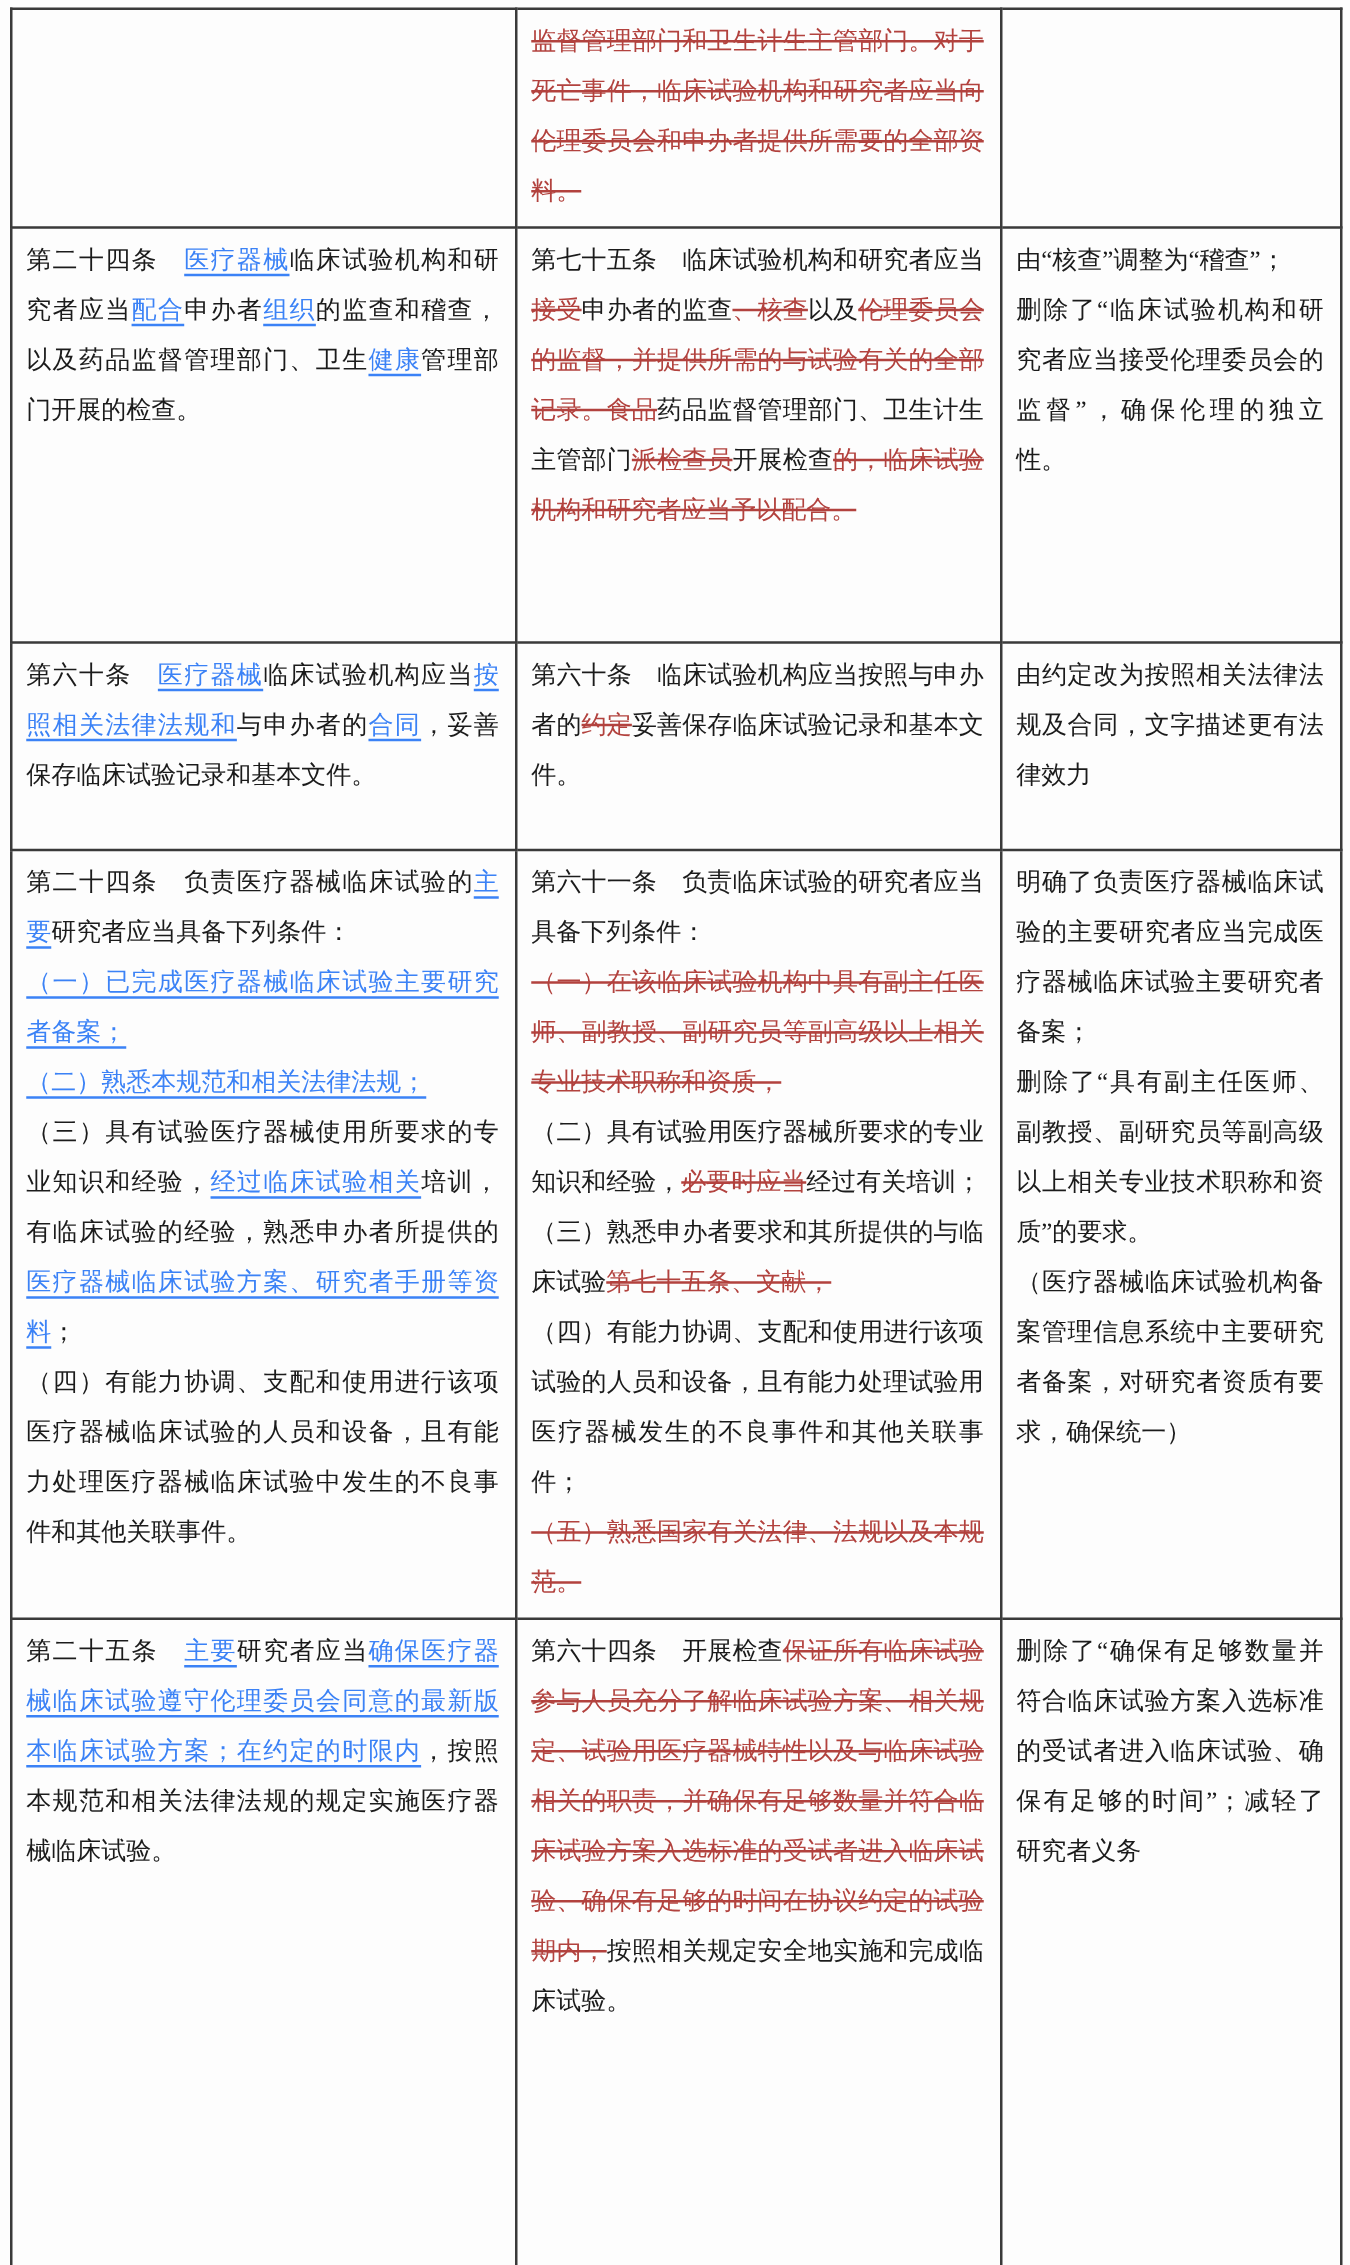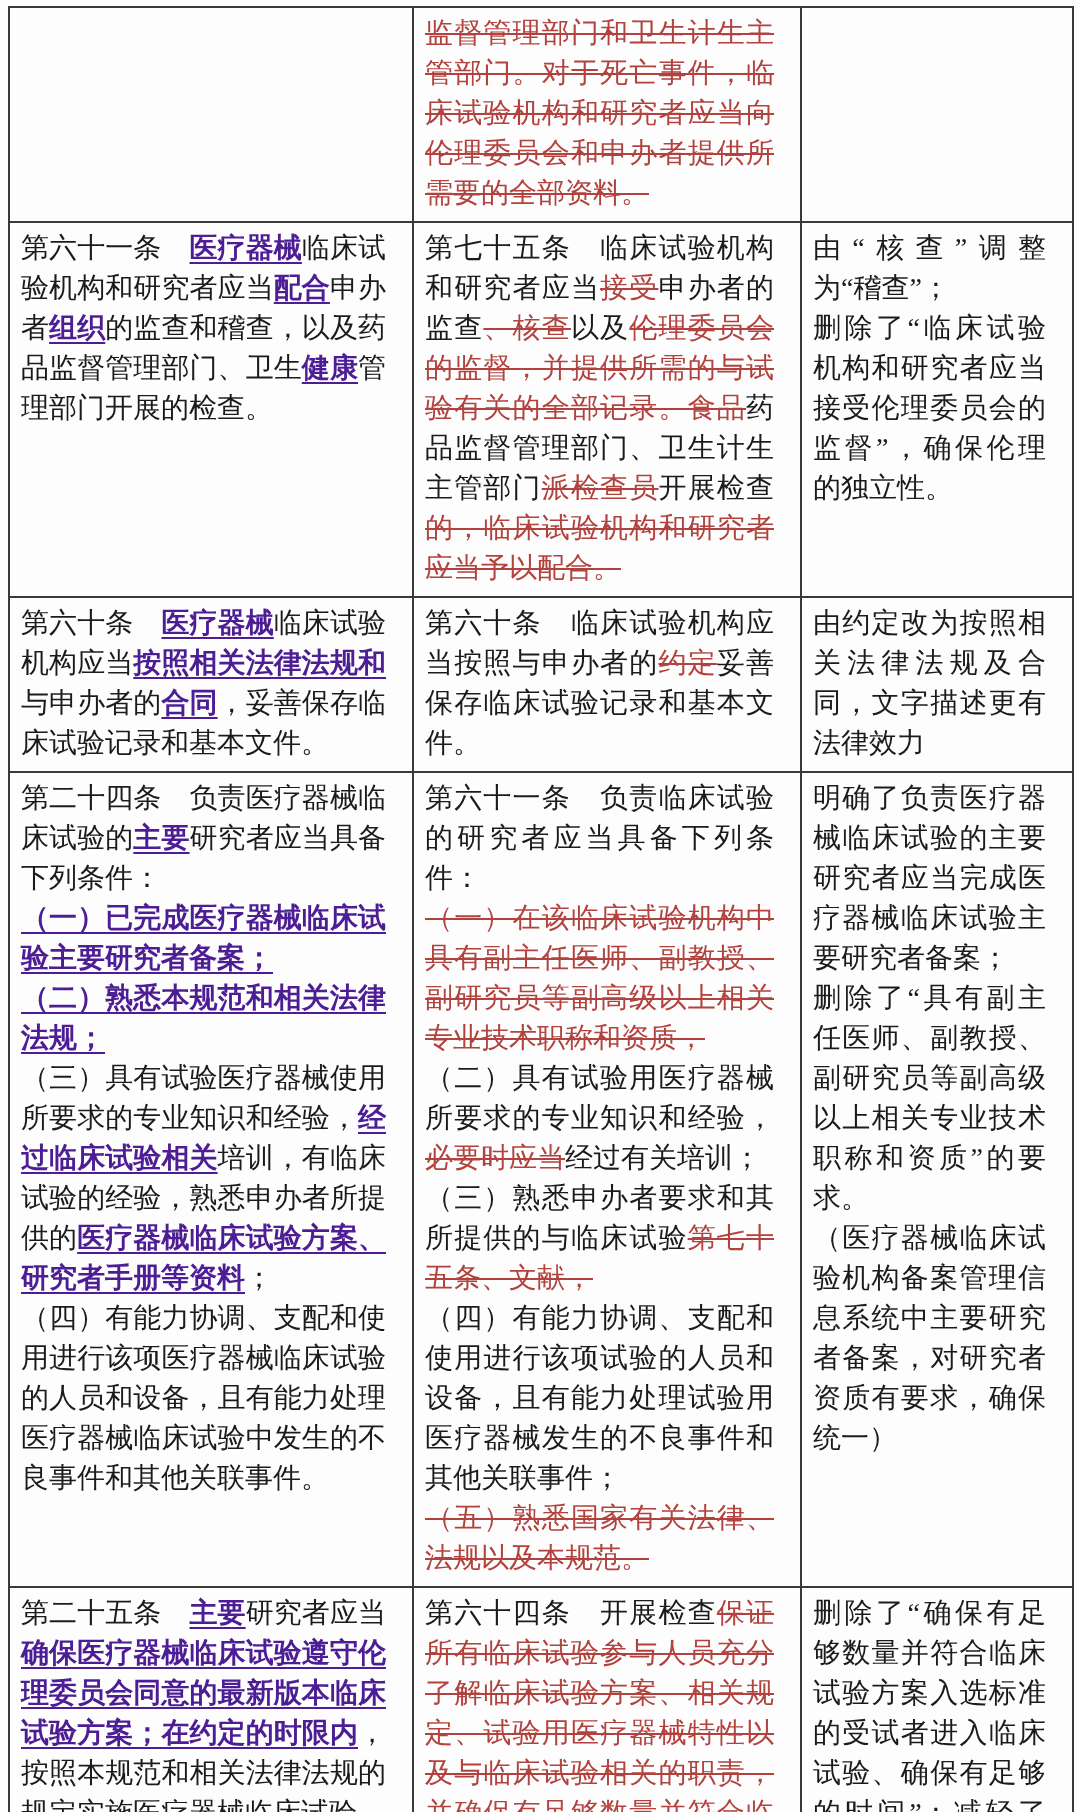--- a/index.html
+++ b/index.html
@@ -17,22 +17,22 @@
   table.cmp {
     border-collapse: collapse;
     table-layout: fixed;
     width: 1064px;
     margin: 6px 0 0 8px;
   }
 
   table.cmp td {
     border: 2px solid #3a3a3a;
     vertical-align: top;
-    padding: 5px 26px 8px 11px;
-    font-size: 28px;
+    padding: 5px 13px 8px 11px;
+    font-size: 20px;
     line-height: 40px;
     color: #1b1b1b;
     text-align: justify;
     white-space: pre-wrap;
     word-break: break-all;
   }
 
   
   col.c-new { width: 404px; }
   col.c-old { width: 388px; }
@@ -49,25 +49,24 @@
 
   tr.chapter-row td {
     background: #b9cde5;
     vertical-align: middle;
     padding-top: 4px;
     padding-bottom: 6px;
   }
 
   .seg-normal { color: #1b1b1b; }
   .seg-ins {
-    color: #4c1d95;
+    color: #3b82f6;
     text-decoration: underline;
     text-decoration-thickness: 2px;
     text-underline-offset: 5px;
-    font-weight: bold;
   }
   .seg-del {
     color: #b2423e;
     text-decoration: line-through;
     text-decoration-thickness: 2px;
   }
 </style>
 </head>
 <body>
 
@@ -78,21 +77,21 @@
       <col class="c-old">
       <col class="c-note">
     </colgroup>
     <tbody id="table-body">
         <tr>
           <td></td>
           <td><span class="seg-del">监督管理部门和卫生计生主管部门。对于死亡事件，临床试验机构和研究者应当向伦理委员会和申办者提供所需要的全部资料。</span></td>
           <td></td>
         </tr>
         <tr>
-          <td><span class="seg-normal">第六十一条　</span><span class="seg-ins">医疗器械</span><span class="seg-normal">临床试验机构和研究者应当</span><span class="seg-ins">配合</span><span class="seg-normal">申办者</span><span class="seg-ins">组织</span><span class="seg-normal">的监查和稽查，以及药品监督管理部门、卫生</span><span class="seg-ins">健康</span><span class="seg-normal">管理部门开展的检查。</span></td>
+          <td><span class="seg-normal">第二十四条　</span><span class="seg-ins">医疗器械</span><span class="seg-normal">临床试验机构和研究者应当</span><span class="seg-ins">配合</span><span class="seg-normal">申办者</span><span class="seg-ins">组织</span><span class="seg-normal">的监查和稽查，以及药品监督管理部门、卫生</span><span class="seg-ins">健康</span><span class="seg-normal">管理部门开展的检查。</span></td>
           <td><span class="seg-normal">第七十五条　临床试验机构和研究者应当</span><span class="seg-del">接受</span><span class="seg-normal">申办者的监查</span><span class="seg-del">、核查</span><span class="seg-normal">以及</span><span class="seg-del">伦理委员会的监督，并提供所需的与试验有关的全部记录。食品</span><span class="seg-normal">药品监督管理部门、卫生计生主管部门</span><span class="seg-del">派检查员</span><span class="seg-normal">开展检查</span><span class="seg-del">的，临床试验机构和研究者应当予以配合。</span></td>
           <td><span class="seg-normal">由“核查”调整为“稽查”；
 删除了“临床试验机构和研究者应当接受伦理委员会的监督”，确保伦理的独立性。</span></td>
         </tr>
         <tr>
           <td><span class="seg-normal">第六十条　</span><span class="seg-ins">医疗器械</span><span class="seg-normal">临床试验机构应当</span><span class="seg-ins">按照相关法律法规和</span><span class="seg-normal">与申办者的</span><span class="seg-ins">合同</span><span class="seg-normal">，妥善保存临床试验记录和基本文件。</span></td>
           <td><span class="seg-normal">第六十条　临床试验机构应当按照与申办者的</span><span class="seg-del">约定</span><span class="seg-normal">妥善保存临床试验记录和基本文件。</span></td>
           <td><span class="seg-normal">由约定改为按照相关法律法规及合同，文字描述更有法律效力</span></td>
         </tr>
         <tr>

